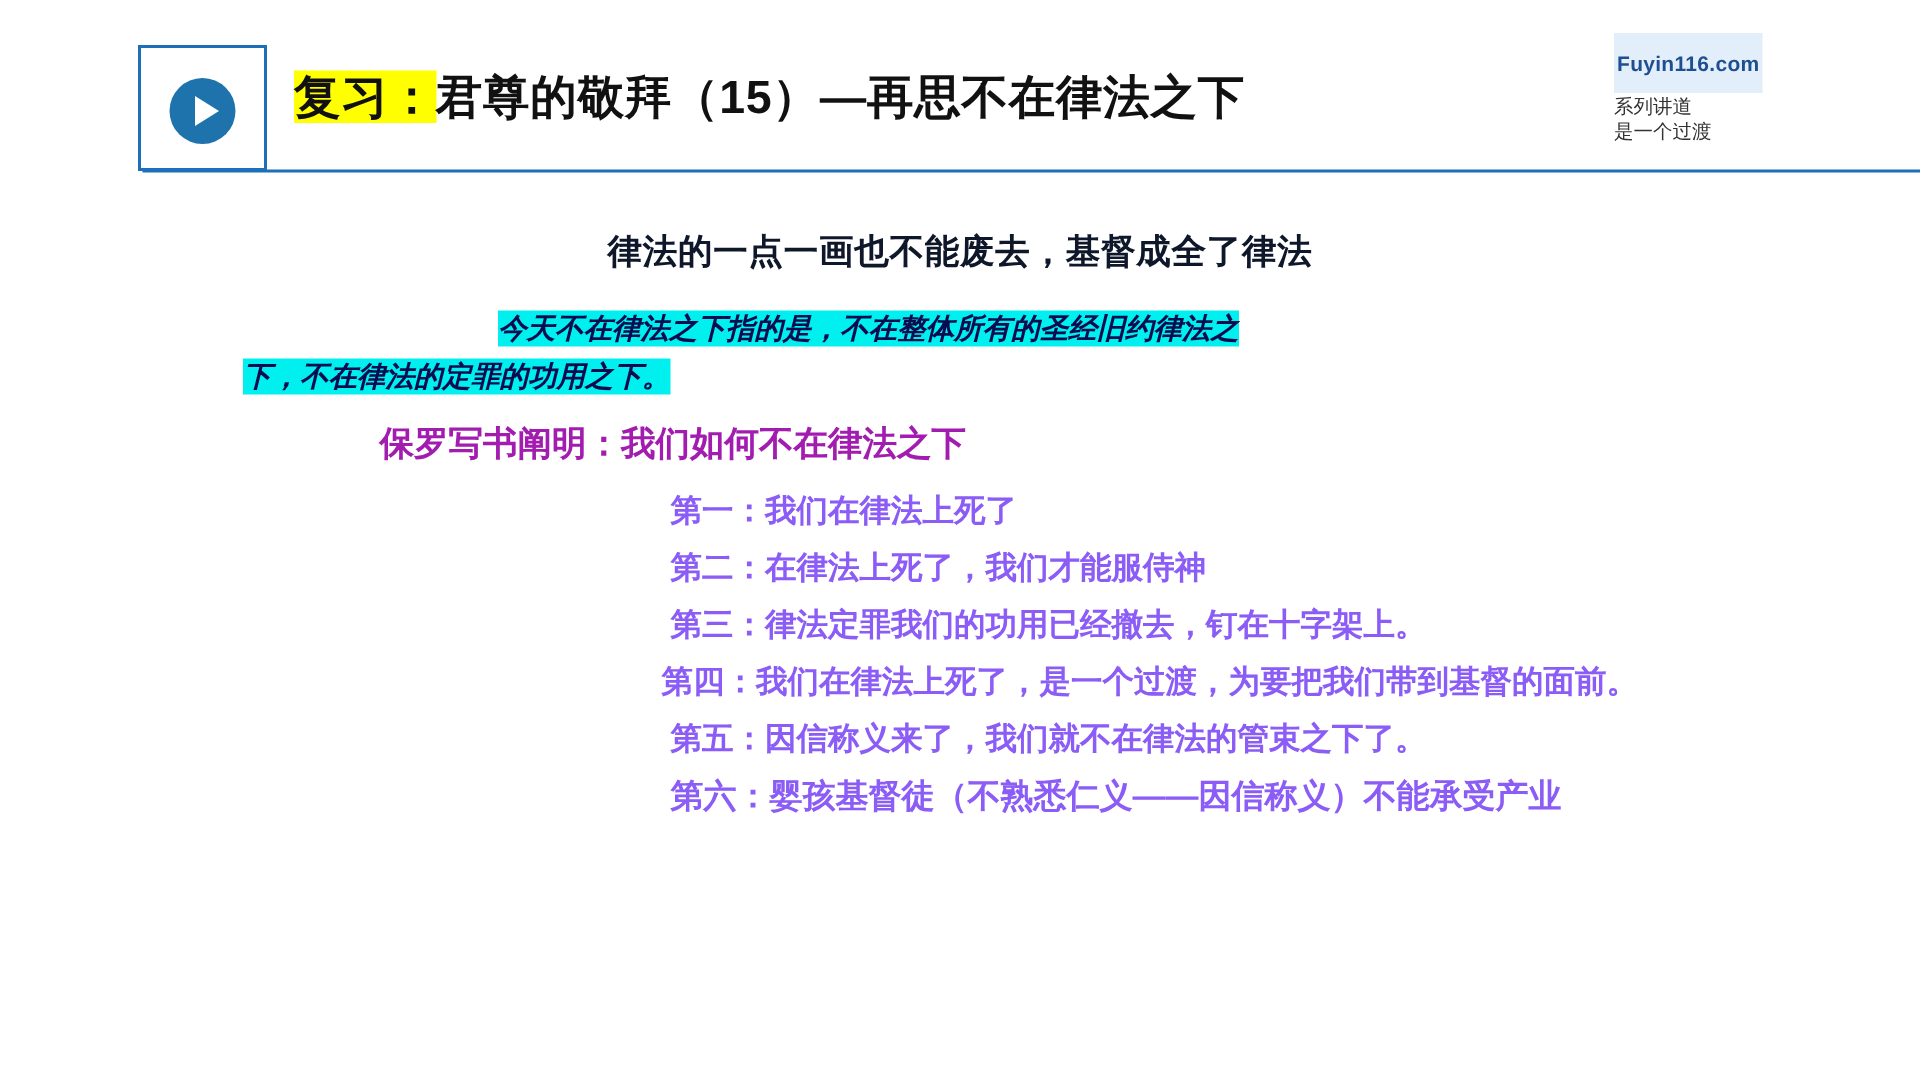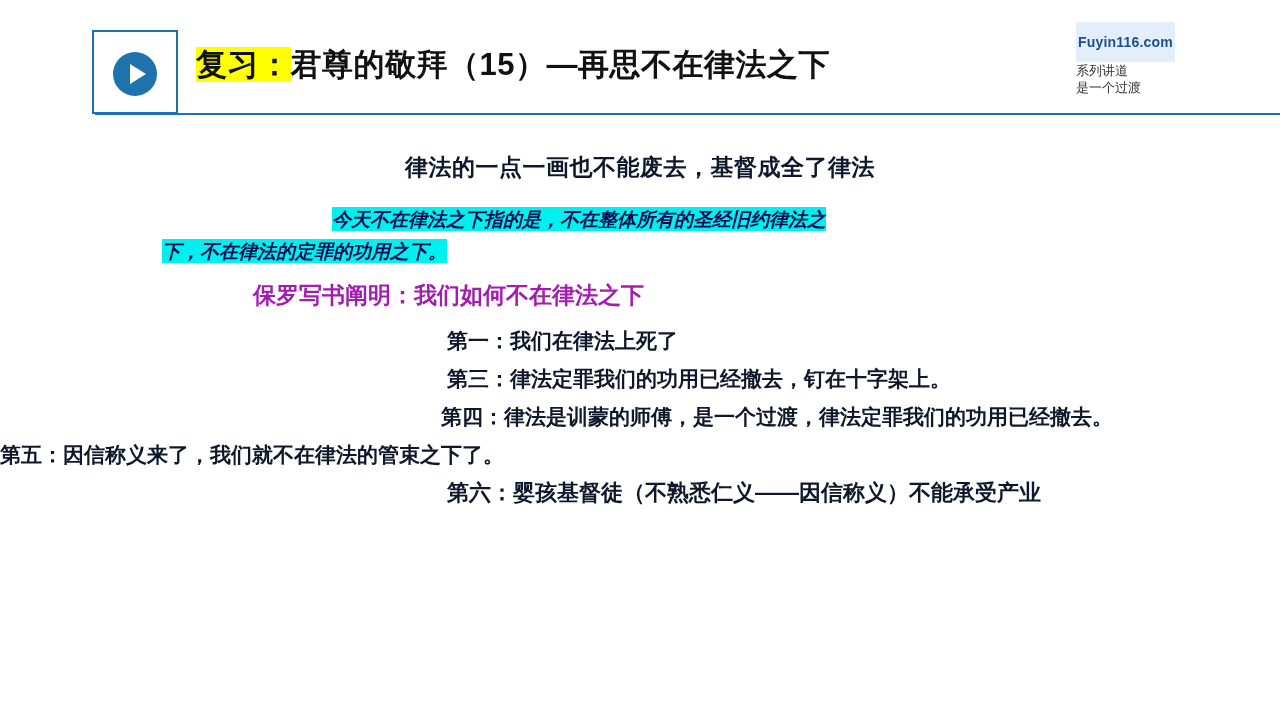--- a/index.html
+++ b/index.html
@@ -143,29 +143,29 @@
 
   .list {
     position: absolute;
     left: 0;
     top: 322px;
     width: 1280px;
   }
   .list-item {
     font-size: 21px;
     font-weight: bold;
-    color: #0f172a;
+    color: #8b5cf6;
     line-height: 38px;
     white-space: nowrap;
   }
   .i1 { margin-left: 447px; }
   .i2 { margin-left: 447px; }
   .i3 { margin-left: 447px; font-size: 21px; }
   .i4 { margin-left: 441px; }
-  .i5 { }
+  .i5 { margin-left: 447px; }
   .i6 { margin-left: 447px; font-size: 22px; }
   .i7 { margin-left: 447px; font-size: 22px; }
 </style>
 </head>
 <body>
 
 <div class="slide-header">
   <div class="header-rule"></div>
   <div class="play-box"></div>
   <div class="play-circle"></div>
@@ -181,17 +181,18 @@
 
 <div class="cyan-block">
   <span class="ln cyan-line1"><span class="hl">今天不在律法之下指的是，不在整体所有的圣经旧约律法之</span></span>
   <span class="ln cyan-line2"><span class="hl">下，不在律法的定罪的功用之下。</span></span>
 </div>
 
 <div class="para-main">保罗写书阐明：我们如何不在律法之下</div>
 
 <div class="list">
   <div class="list-item i1">第一：我们在律法上死了</div>
+  <div class="list-item i2">第二：在律法上死了，我们才能服侍神</div>
   <div class="list-item i3">第三：律法定罪我们的功用已经撤去，钉在十字架上。</div>
-  <div class="list-item i4">第四：律法是训蒙的师傅，是一个过渡，律法定罪我们的功用已经撤去。</div>
+  <div class="list-item i4">第四：我们在律法上死了，是一个过渡，为要把我们带到基督的面前。</div>
   <div class="list-item i5">第五：因信称义来了，我们就不在律法的管束之下了。</div>
   <div class="list-item i6">第六：婴孩基督徒（不熟悉仁义——因信称义）不能承受产业</div>
 </div>
 
 </body></html>

